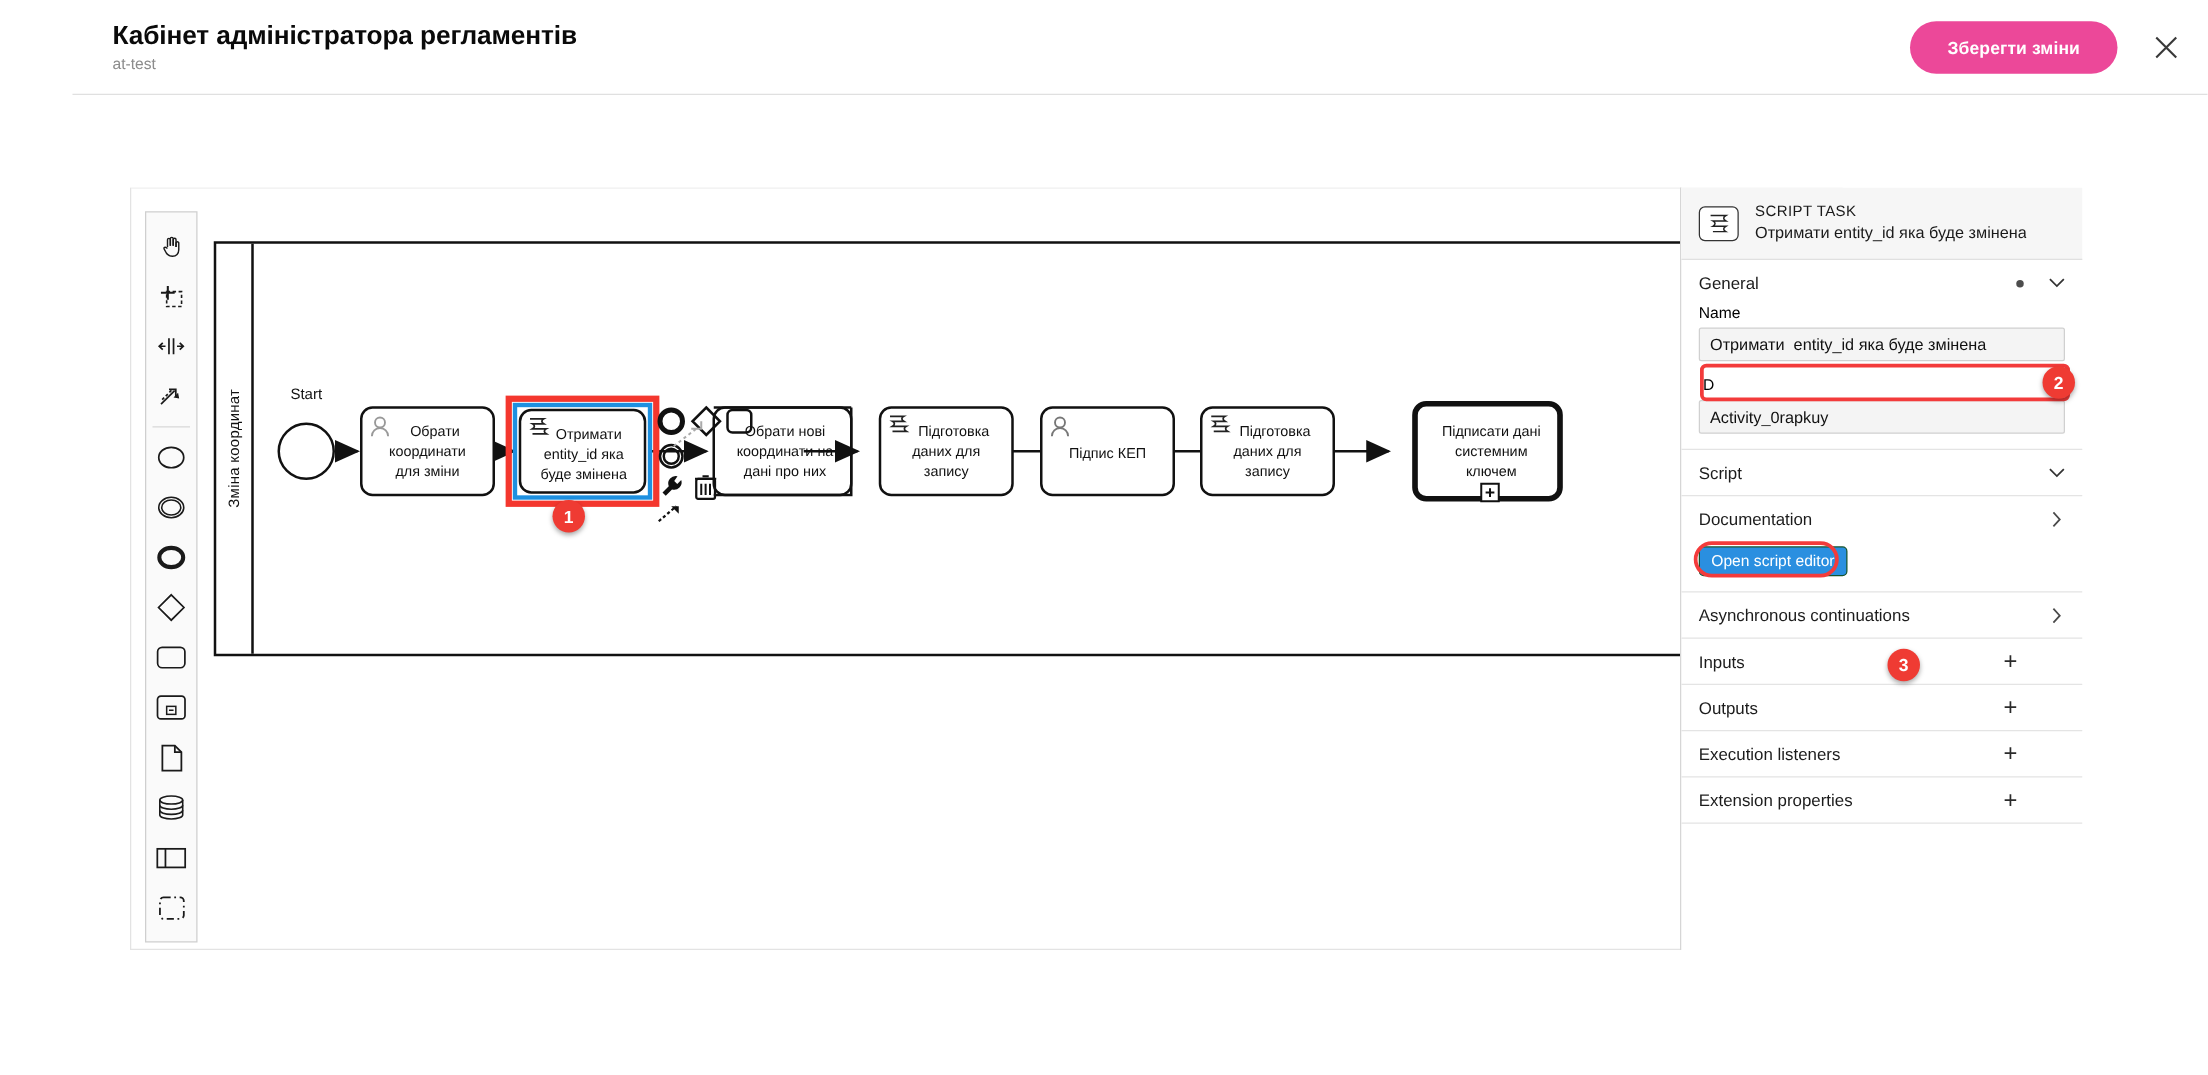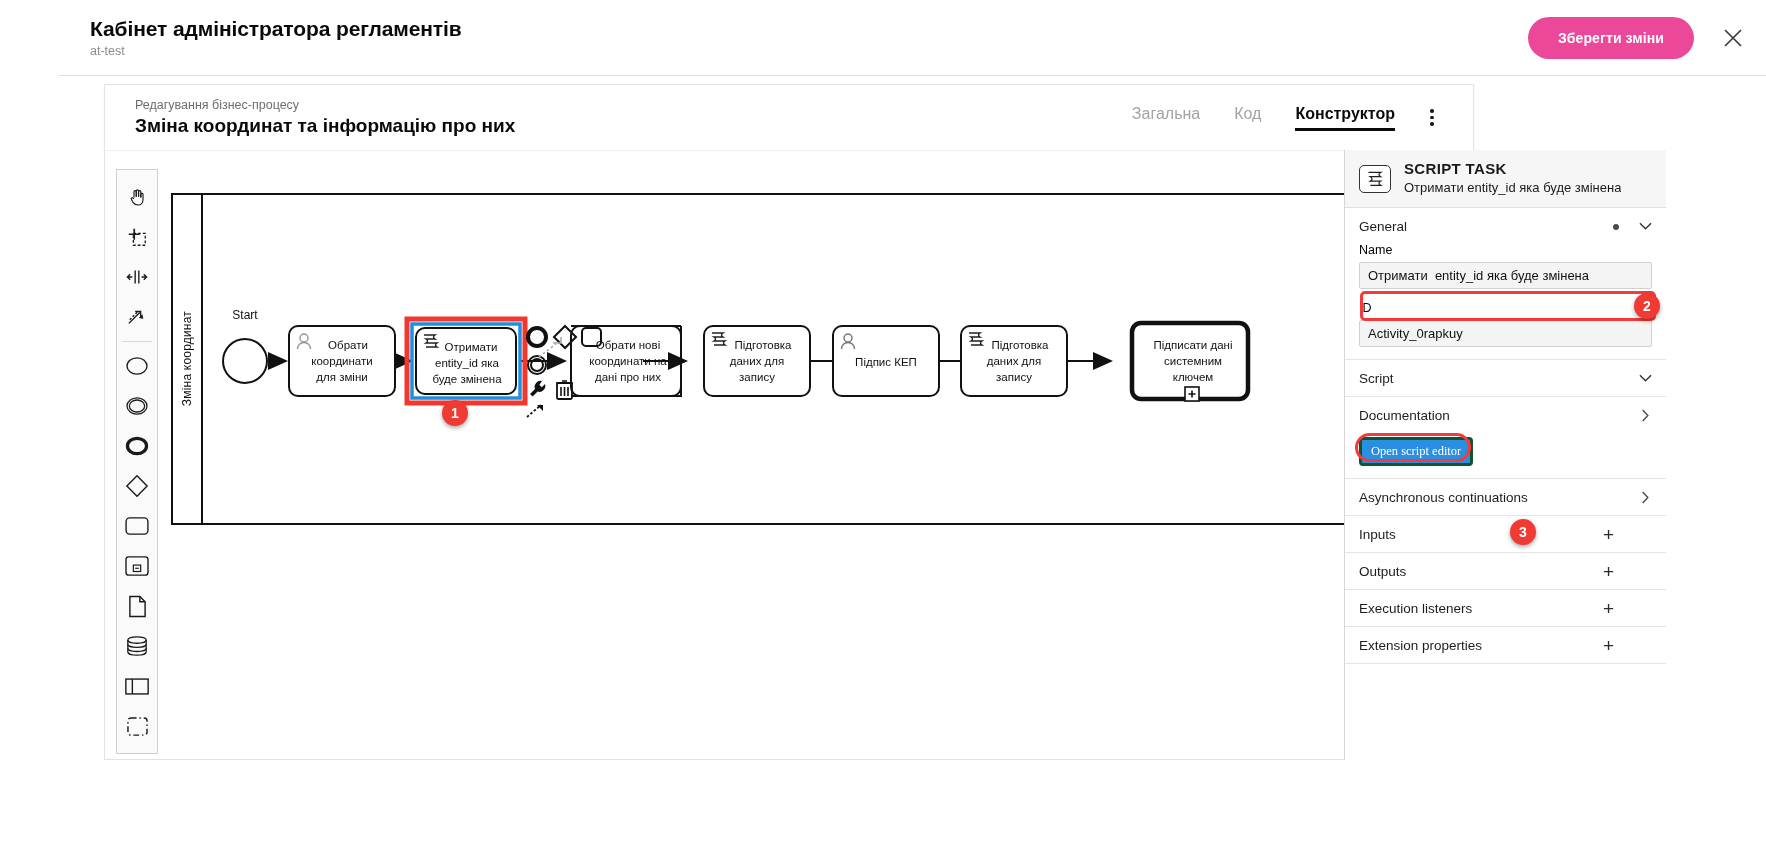--- a/index.html
+++ b/index.html
@@ -112,21 +112,21 @@
     display: flex; align-items: center; gap: 13px;
     padding: 13px 14px; background: #f6f6f6; border-bottom: 1px solid #e0e0e0;
     height: 58px;
   }
   .props-head-icon {
     width: 32px; height: 28px; border: 1.6px solid #333; border-radius: 5px;
     display: flex; align-items: center; justify-content: center; background:#fff;
     flex: 0 0 auto;
   }
   .props-head-type {
-    font-size: 15px; font-weight: 700; letter-spacing: 0.35px; color: #1a1a1a;
+    font-size: 12px; font-weight: 400; letter-spacing: 0.35px; color: #1a1a1a;
     line-height: 1.2;
   }
   .props-head-name {
     font-size: 13px; color: #1a1a1a; line-height: 1.35; margin-top: 1px;
     white-space: nowrap; overflow: hidden; text-overflow: ellipsis; max-width: 248px;
   }
 
   .group-header {
     display: flex; align-items: center; padding: 11px 14px 9px 14px;
     font-size: 13.5px; color: #1c1c1c; gap: 22px;
@@ -145,22 +145,22 @@
   .row {
     display: flex; align-items: center; height: 37px; padding: 0 14px;
     border-top: 1px solid #e4e4e4; font-size: 13.5px; color: #1c1c1c;
     cursor: pointer;
   }
   .row .right { margin-left: auto; display: flex; align-items: center; }
   .plus { font-size: 19px; color: #2b2b2b; line-height: 1; padding-right: 38px; font-weight:400;}
 
   .script-btn-wrap { padding: 4px 14px 12px 14px; position: relative; }
   .script-btn {
-    background: #2a8fe0; color: #fff; border: 3px solid #14532d; border-radius: 4px;
-    font-size: 12.5px; padding: 4px 9px; cursor: pointer; font-family: Liberation Serif, serif;
+    background: #2a8fe0; color: #fff; border: 1px solid #14532d; border-radius: 4px;
+    font-size: 12.5px; padding: 4px 9px; cursor: pointer; font-family: Liberation Sans, sans-serif;
   }
   .hl-ring {
     position: absolute; border: 3px solid #f33b3b; border-radius: 16px;
     pointer-events: none;
   }
 
   
   .badge {
     position: absolute; width: 26px; height: 26px; border-radius: 50%;
     background: #ef3b33; color: #fff; font-size: 14px; font-weight: 700;
@@ -181,36 +181,20 @@
     <div class="header-right">
       <button class="btn-save">Зберегти зміни</button>
       <div class="close-x">
         <svg width="22" height="22" viewBox="0 0 22 22">
             <path d="M3 3 L19 19 M19 3 L3 19" stroke="#3a3a3a" stroke-width="1.7" fill="none"></path>
           </svg>
       </div>
     </div>
   </div>
 
-  <div class="card">
-    <div>
-      <div class="bp-label">Редагування бізнес-процесу</div>
-      <div class="bp-name">Зміна координат та інформацію про них</div>
-    </div>
-    <div class="tabs">
-      <div class="tab">Загальна</div>
-      <div class="tab">Код</div>
-      <div class="tab active">Конструктор</div>
-    </div>
-    <div class="kebab">
-        <i></i>
-        <i></i>
-        <i></i>
-      </div>
-  </div>
 
   <div class="modeler">
 
     <div class="palette">
       <div class="pal-item">
         <svg width="21" height="21" viewBox="0 0 24 24" fill="none" stroke="#1a1a1a" stroke-width="1.3">
           <path d="M8 12V5.5a1.3 1.3 0 0 1 2.6 0V11"></path>
           <path d="M10.6 11V4.6a1.3 1.3 0 0 1 2.6 0V11"></path>
           <path d="M13.2 11V5.4a1.3 1.3 0 0 1 2.6 0V12"></path>
           <path d="M15.8 12V8.2a1.3 1.3 0 0 1 2.5 0v6.4c0 3.4-2.3 6-5.6 6-3 0-4.5-1.1-5.8-3L5 14c-.6-1 .3-2.1 1.4-1.6L8 13.4"></path>

